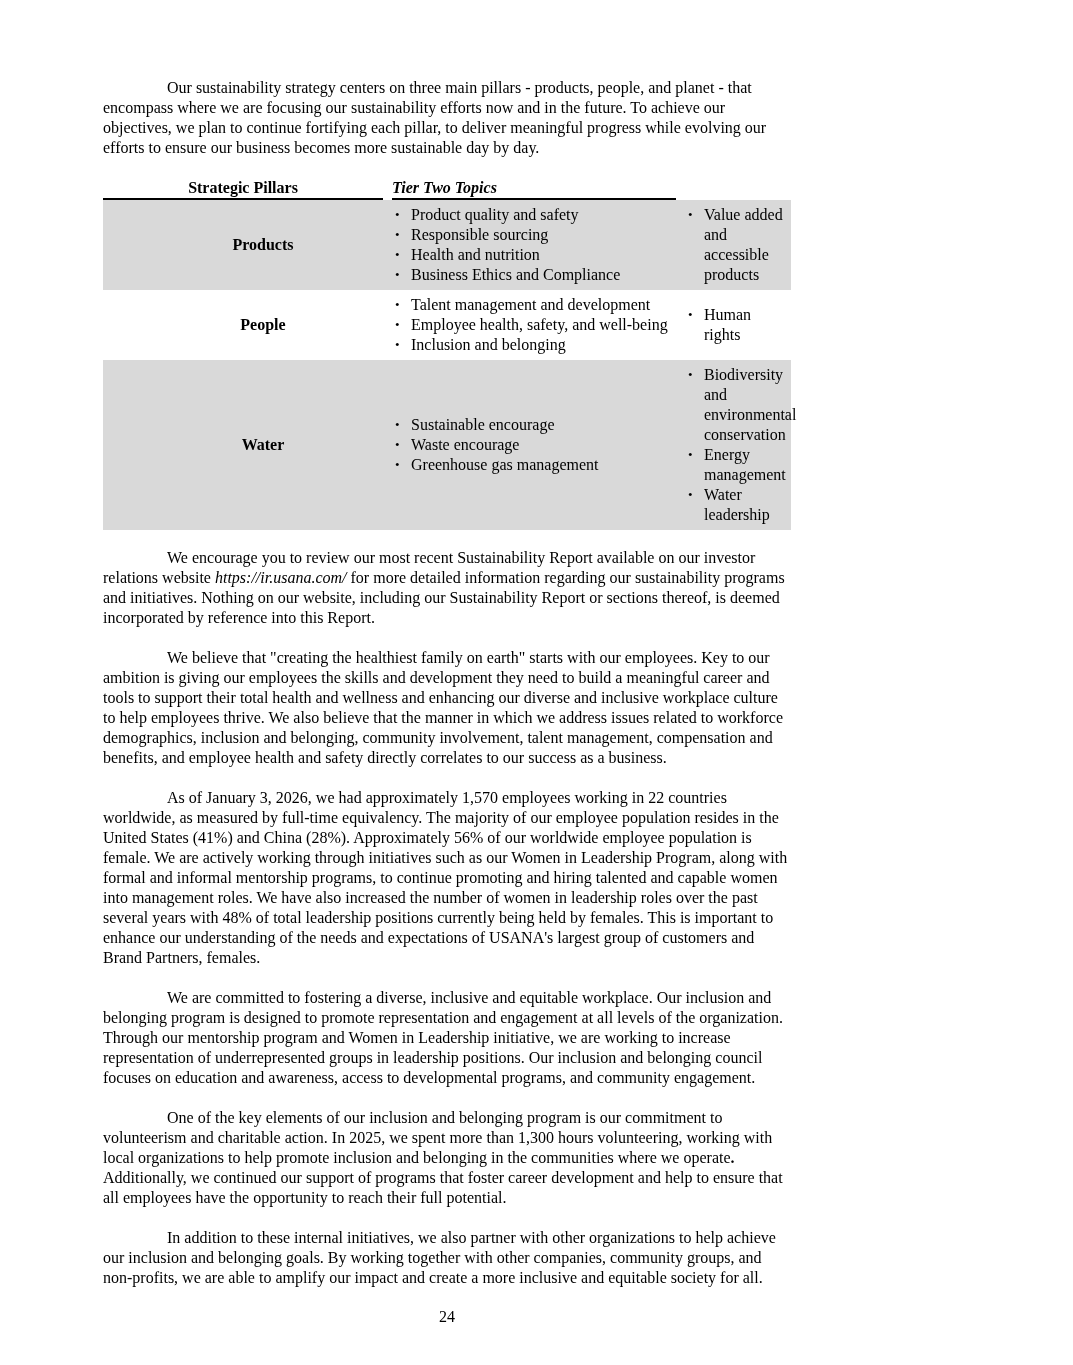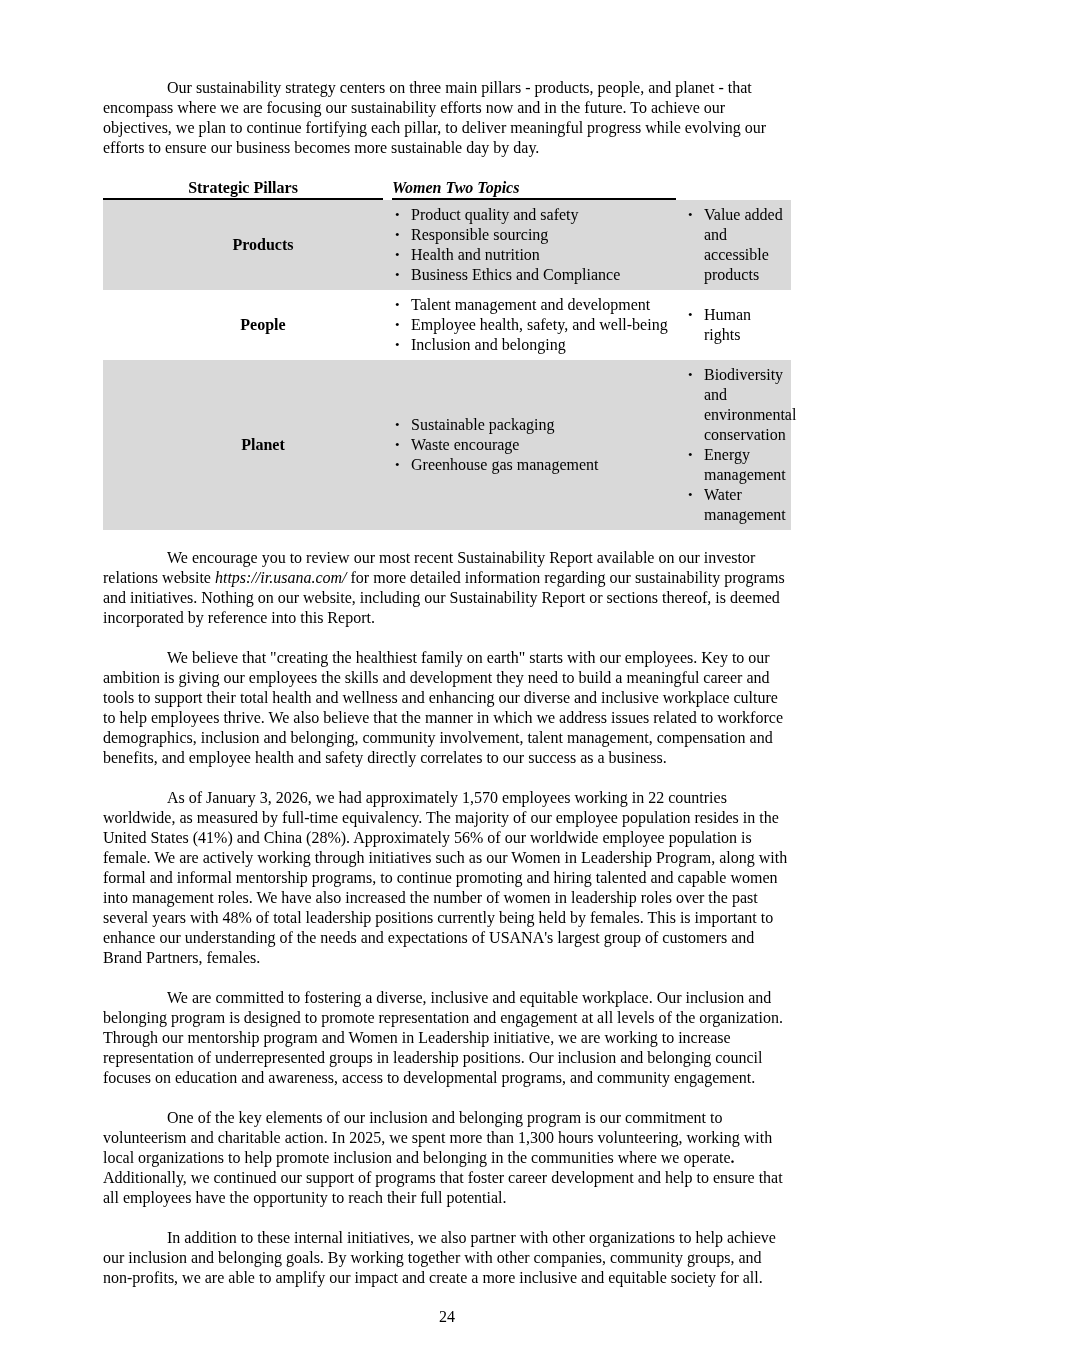--- a/index.html
+++ b/index.html
@@ -50,21 +50,21 @@
 </head>
 <body>
 
 <div class="page">
 
   <p>Our sustainability strategy centers on three main pillars - products, people, and planet - that encompass where we are focusing our sustainability efforts now and in the future. To achieve our objectives, we plan to continue fortifying each pillar, to deliver meaningful progress while evolving our efforts to ensure our business becomes more sustainable day by day.</p>
 
   <div class="pillars-table">
     <div class="thead">
       <div class="hcell c1">Strategic Pillars</div>
-      <div class="hcell c3">Women Two Topics</div>
+      <div class="hcell c3">Tier Two Topics</div>
     </div>
     <div>
     <div class="trow shaded">
       <div class="pillar-cell">Products</div>
       <div class="c2">
             <div class="bullet-item">
               <span class="bullet">•</span>
               <span class="btext">Product quality and safety</span>
             </div>
             <div class="bullet-item">
@@ -106,25 +106,25 @@
           </div>
       <div class="c3">
             <div class="bullet-item">
               <span class="bullet">•</span>
               <span class="btext">Human rights</span>
             </div>
           </div>
     </div>
 
     <div class="trow shaded">
-      <div class="pillar-cell">Planet</div>
+      <div class="pillar-cell">Water</div>
       <div class="c2">
             <div class="bullet-item">
               <span class="bullet">•</span>
-              <span class="btext">Sustainable packaging</span>
+              <span class="btext">Sustainable encourage</span>
             </div>
             <div class="bullet-item">
               <span class="bullet">•</span>
               <span class="btext">Waste encourage</span>
             </div>
             <div class="bullet-item">
               <span class="bullet">•</span>
               <span class="btext">Greenhouse gas management</span>
             </div>
           </div>
@@ -132,21 +132,21 @@
             <div class="bullet-item">
               <span class="bullet">•</span>
               <span class="btext">Biodiversity and environmental conservation</span>
             </div>
             <div class="bullet-item">
               <span class="bullet">•</span>
               <span class="btext">Energy management</span>
             </div>
             <div class="bullet-item">
               <span class="bullet">•</span>
-              <span class="btext">Water management</span>
+              <span class="btext">Water leadership</span>
             </div>
           </div>
     </div>
   </div>
   </div>
 
   <p>
     <span>We encourage you to review our most recent Sustainability Report available on our investor relations website </span><span class="italic">https://ir.usana.com/</span><span> for more detailed information regarding our sustainability programs and initiatives. Nothing on our website, including our Sustainability Report or sections thereof, is deemed incorporated by reference into this Report.</span>
   </p>
 

